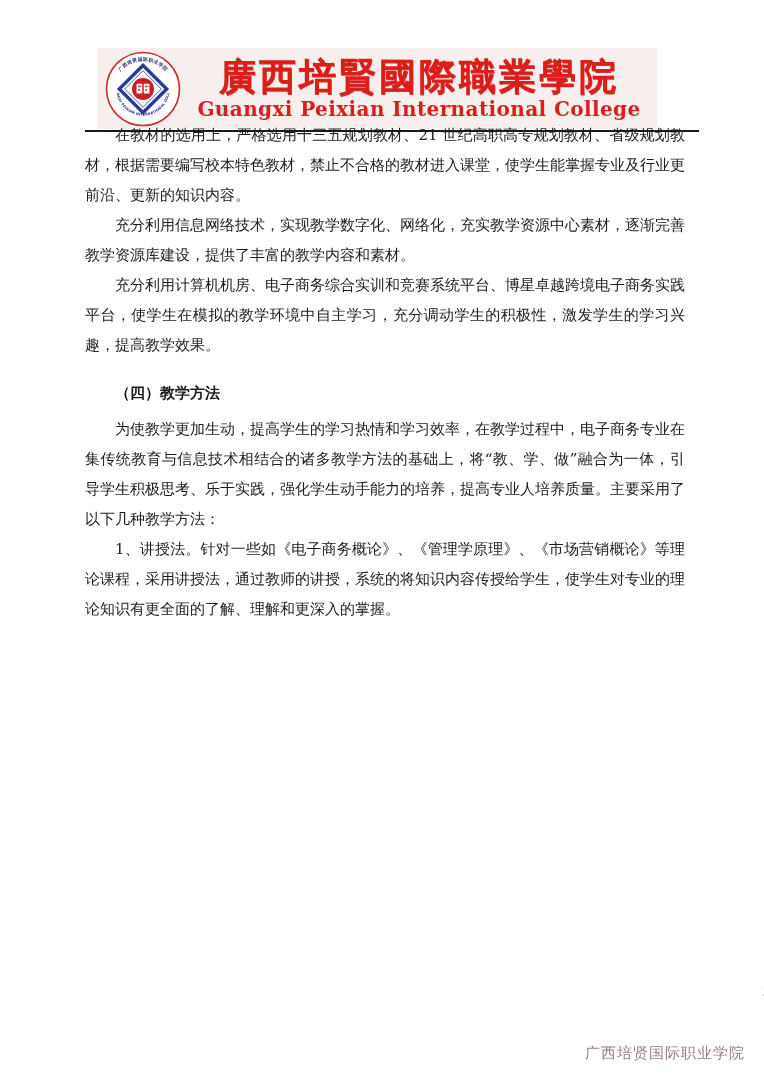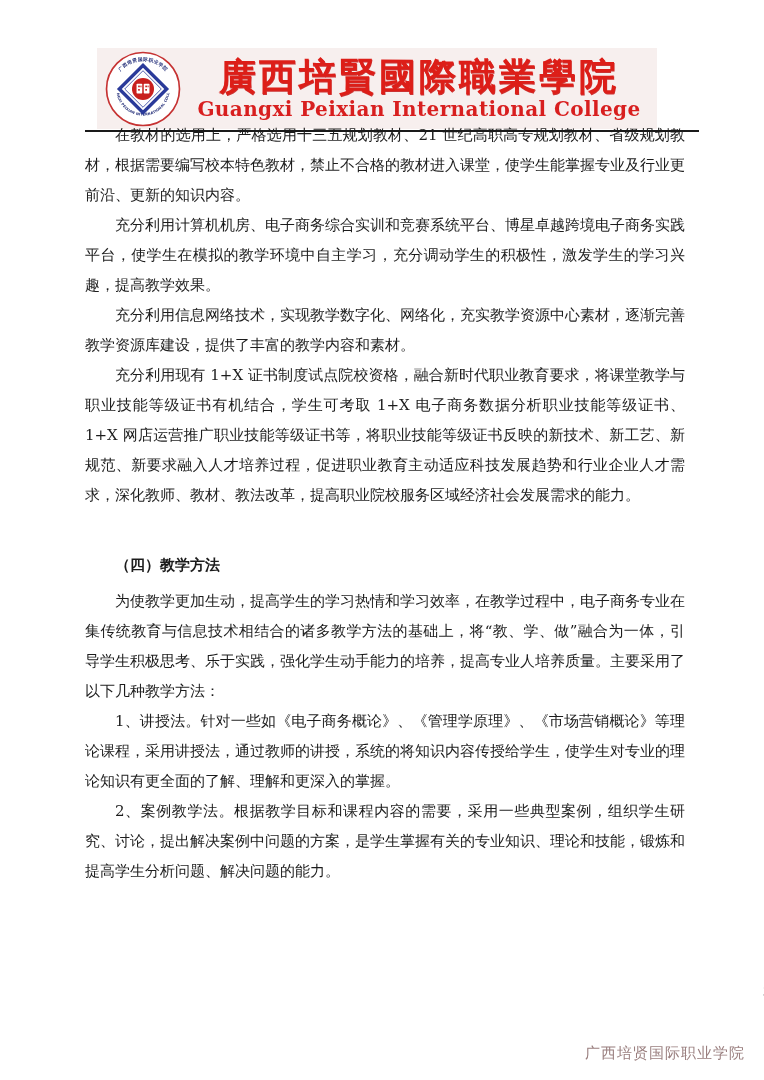--- a/index.html
+++ b/index.html
@@ -28,21 +28,21 @@
   .header-rule{
     position:absolute;left:85px;top:130px;width:614px;height:2px;background:#1a1a1a;
   }
 
   
   .doc-body{
     position:absolute;left:85px;top:120px;width:600px;
     color:#1c1c1c;font-size:15px;line-height:30px;text-align:justify;
   }
   .para{margin:0;text-indent:2em;}
-  .para.heading{font-weight:700;margin-top:40px;margin-bottom:6px;}
+  .para.heading{font-weight:700;margin-top:18px;margin-bottom:6px;}
 
   
   .page-number{
     position:absolute;left:0;top:985px;width:764px;text-align:right;
     font-size:12px;color:#3a3a3a;letter-spacing:1px;
     font-family:"DejaVu Sans","Liberation Sans",sans-serif;
     padding-left:16px;
   }
   .footer-watermark{
     position:absolute;right:19px;top:1044px;
@@ -92,25 +92,23 @@
     <div class="title-col">
       <div class="college-zh">廣西培賢國際職業學院</div>
       <div class="college-en">Guangxi Peixian International College</div>
     </div>
   </div>
 
   <div class="header-rule"></div>
 
   <main class="doc-body">
       <p class="para">在教材的选用上，严格选用十三五规划教材、21 世纪高职高专规划教材、省级规划教材，根据需要编写校本特色教材，禁止不合格的教材进入课堂，使学生能掌握专业及行业更前沿、更新的知识内容。</p>
+      <p class="para">充分利用信息网络技术，实现教学数字化、网络化，充实教学资源中心素材，逐渐完善教学资源库建设，提供了丰富的教学内容和素材。</p>
       <p class="para">充分利用计算机机房、电子商务综合实训和竞赛系统平台、博星卓越跨境电子商务实践平台，使学生在模拟的教学环境中自主学习，充分调动学生的积极性，激发学生的学习兴趣，提高教学效果。</p>
-      <p class="para">充分利用信息网络技术，实现教学数字化、网络化，充实教学资源中心素材，逐渐完善教学资源库建设，提供了丰富的教学内容和素材。</p>
-      <p class="para">充分利用现有 1+X 证书制度试点院校资格，融合新时代职业教育要求，将课堂教学与职业技能等级证书有机结合，学生可考取 1+X 电子商务数据分析职业技能等级证书、1+X 网店运营推广职业技能等级证书等，将职业技能等级证书反映的新技术、新工艺、新规范、新要求融入人才培养过程，促进职业教育主动适应科技发展趋势和行业企业人才需求，深化教师、教材、教法改革，提高职业院校服务区域经济社会发展需求的能力。</p>
       <p class="para heading">（四）教学方法</p>
       <p class="para">为使教学更加生动，提高学生的学习热情和学习效率，在教学过程中，电子商务专业在集传统教育与信息技术相结合的诸多教学方法的基础上，将“教、学、做”融合为一体，引导学生积极思考、乐于实践，强化学生动手能力的培养，提高专业人培养质量。主要采用了以下几种教学方法：</p>
       <p class="para">1、讲授法。针对一些如《电子商务概论》、《管理学原理》、《市场营销概论》等理论课程，采用讲授法，通过教师的讲授，系统的将知识内容传授给学生，使学生对专业的理论知识有更全面的了解、理解和更深入的掌握。</p>
-      <p class="para">2、案例教学法。根据教学目标和课程内容的需要，采用一些典型案例，组织学生研究、讨论，提出解决案例中问题的方案，是学生掌握有关的专业知识、理论和技能，锻炼和提高学生分析问题、解决问题的能力。</p>
     </main>
 
   <div class="page-number">33</div>
   <div class="footer-watermark">广西培贤国际职业学院</div>
 
 </div>
 
 </body></html>

